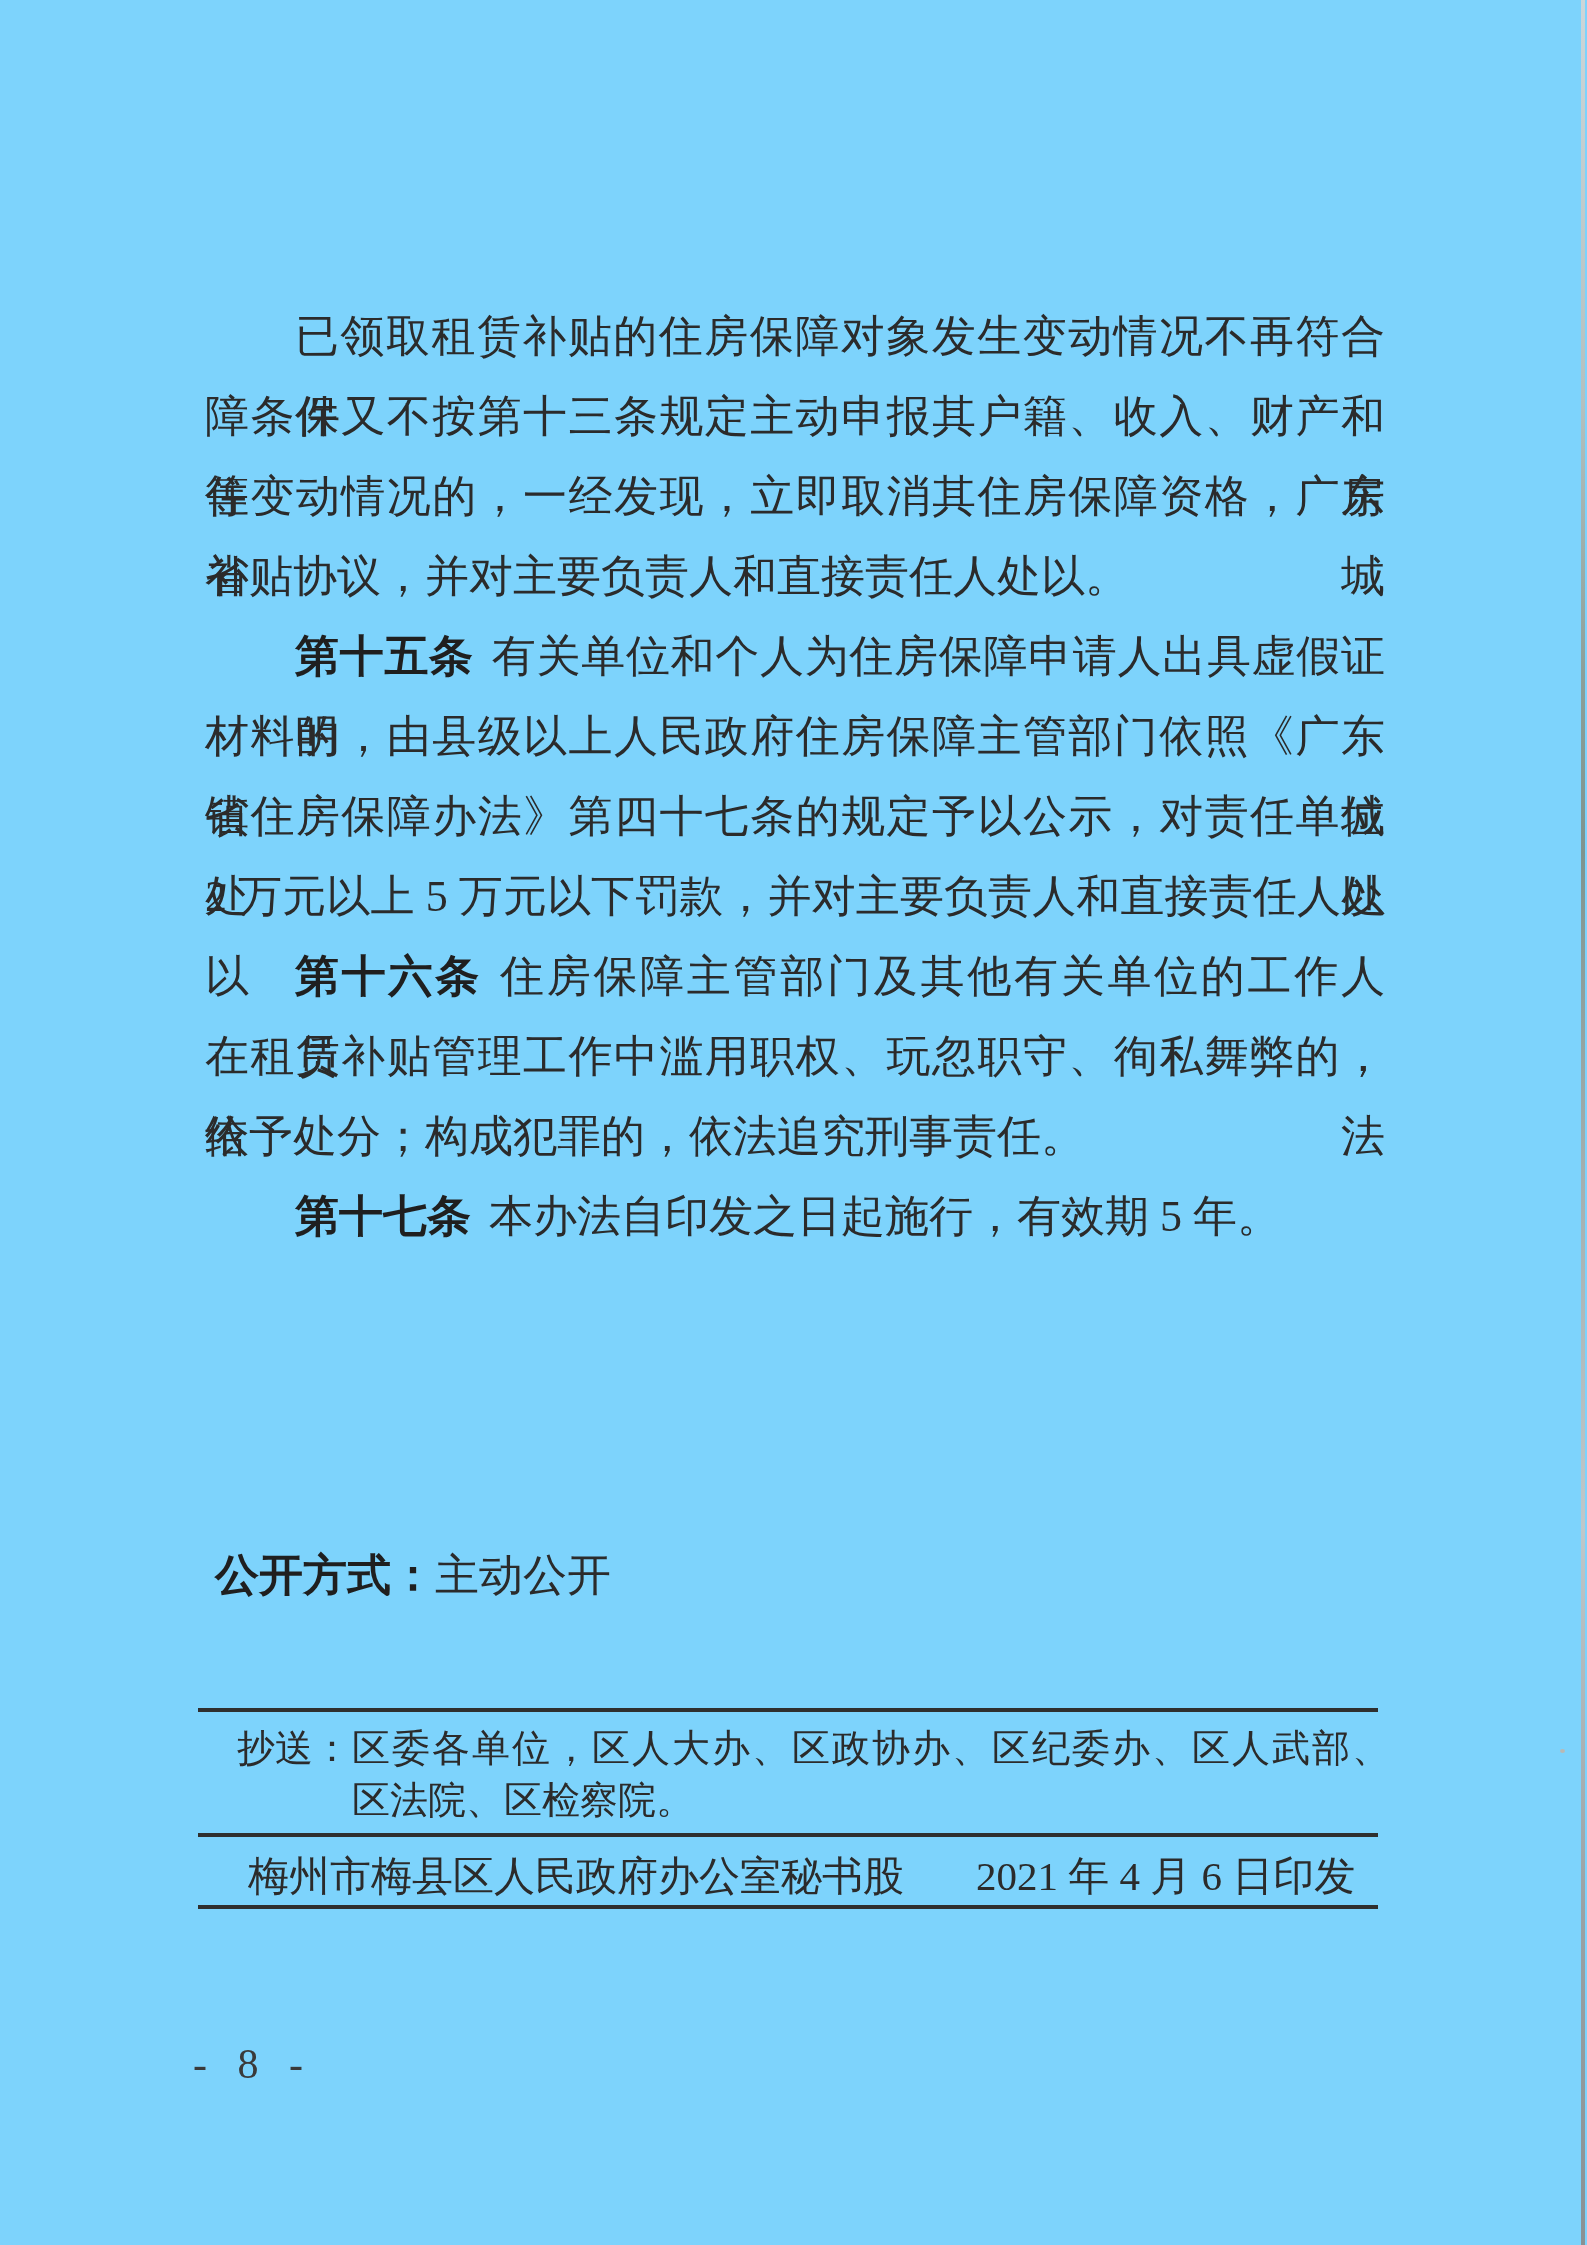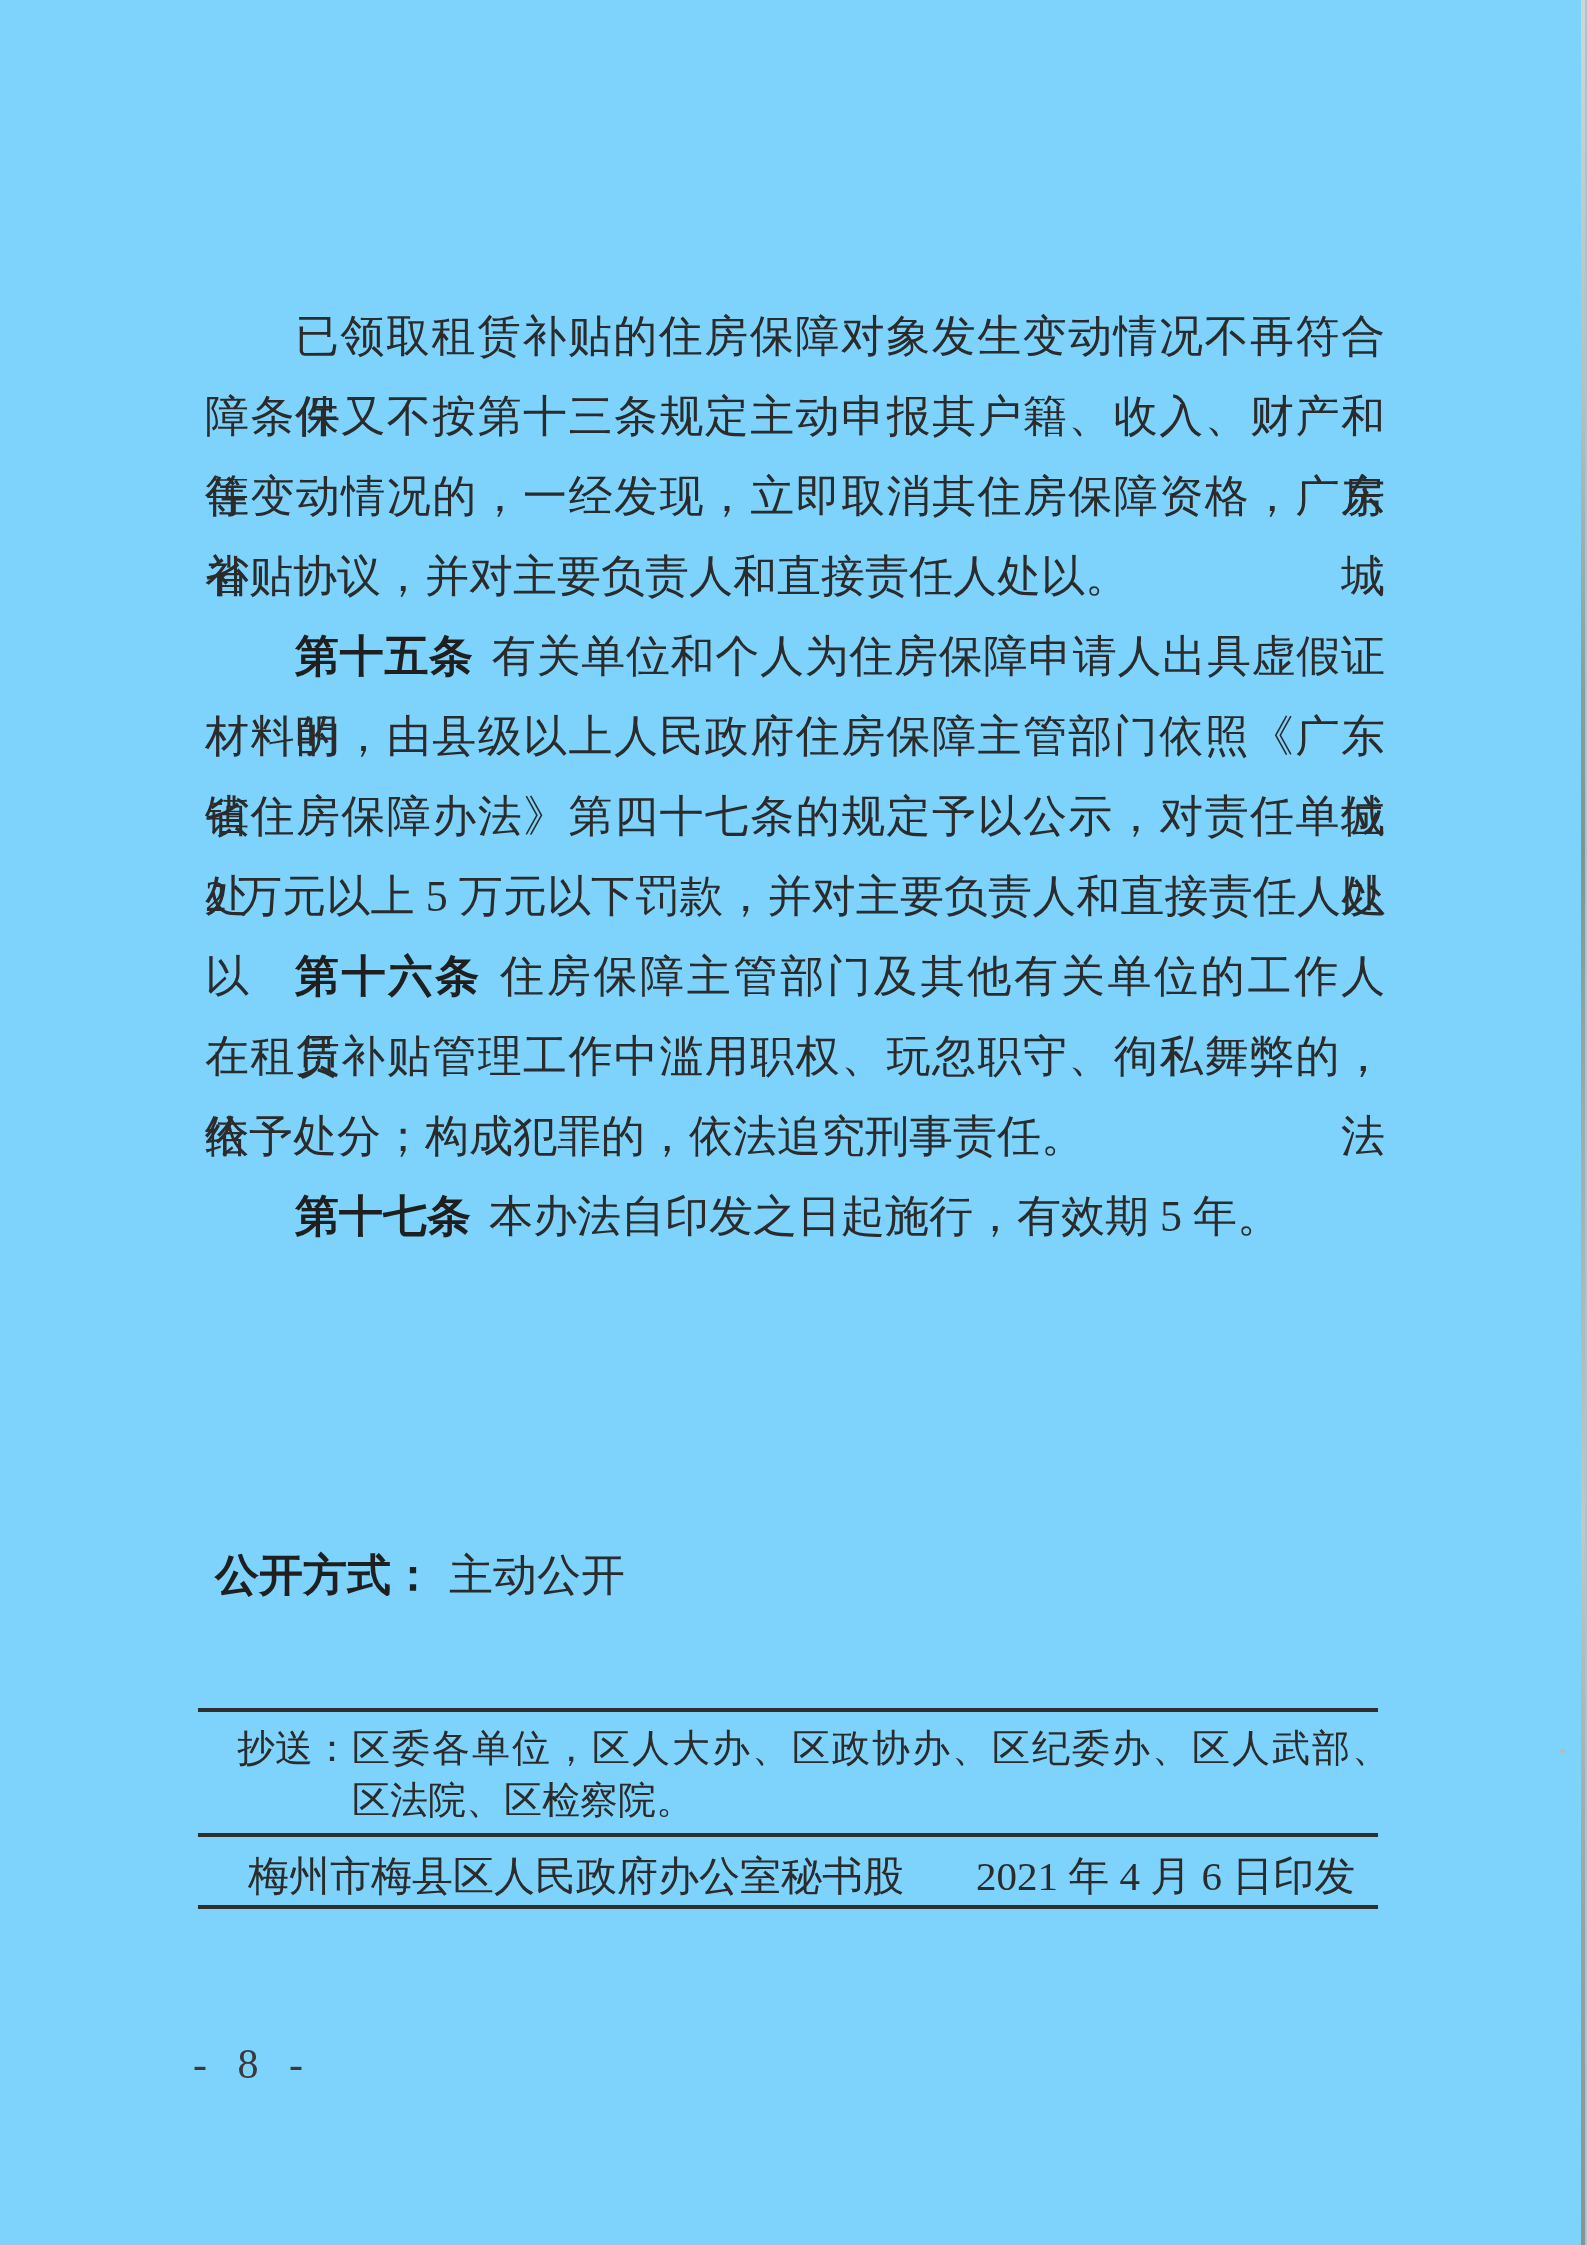--- a/index.html
+++ b/index.html
@@ -37,21 +37,21 @@
   .line .b:not(:empty) { margin-right: 18px; }
   
   .publicity {
     position: absolute;
     left: 215px;
     top: 1548px;
     font-size: 44px;
     line-height: 56px;
     white-space: nowrap;
   }
-  .publicity .b { font-weight: 700; color: #1f1f1f; margin-right: 14px; }
+  .publicity .b { font-weight: 700; color: #1f1f1f; }
   
   .sep {
     position: absolute;
     left: 198px;
     width: 1180px;
     height: 4px;
     background: #2f2f2f;
   }
   .sep1 { top: 1708px; }
   .sep2 { top: 1833px; }

